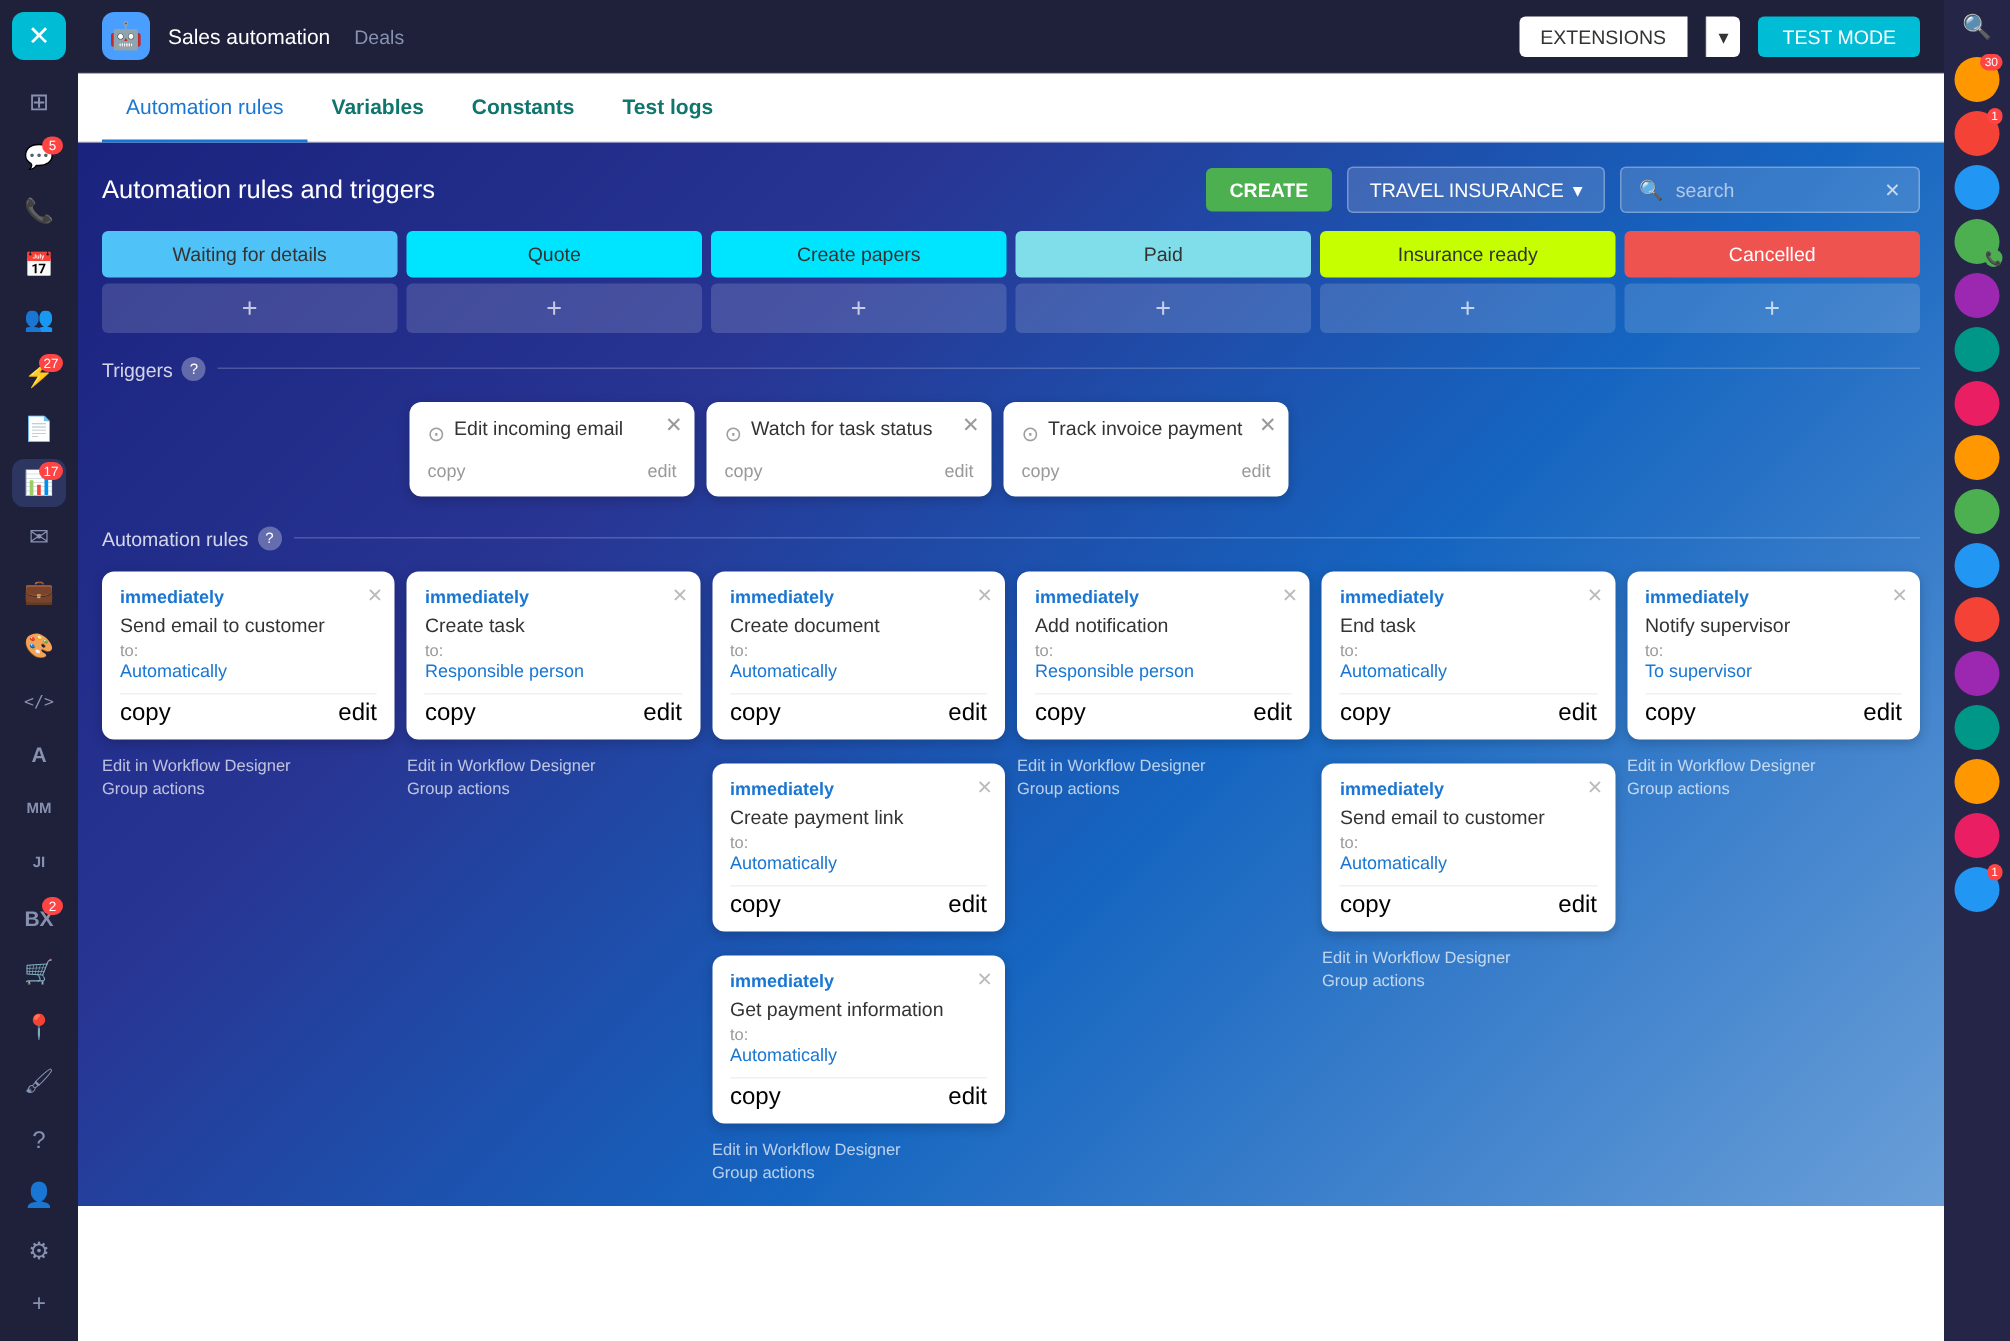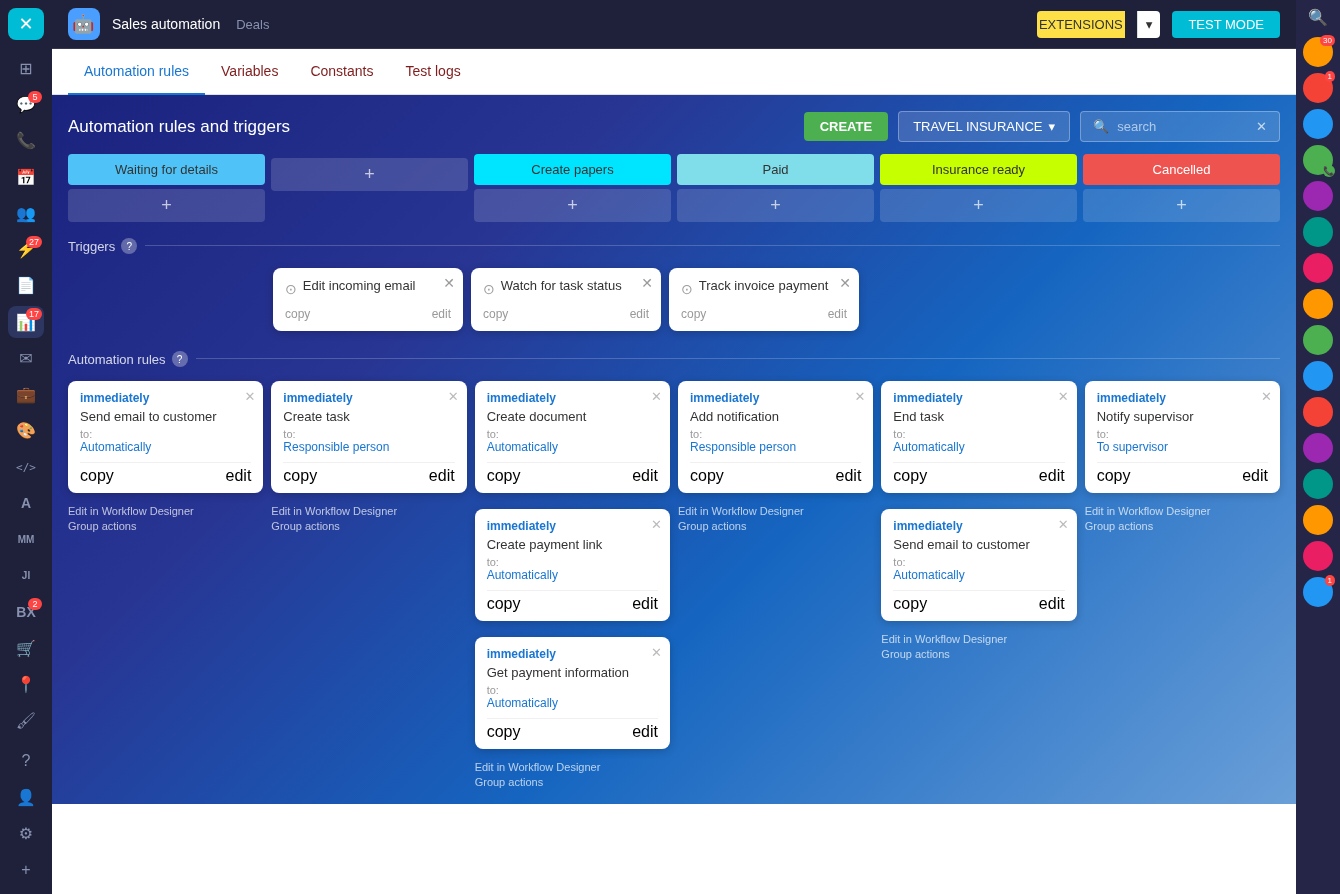--- a/index.html
+++ b/index.html
@@ -98,24 +98,24 @@
       font-size: 14px;
       font-weight: 500;
     }
     .header-subtitle {
       color: #8892b0;
       font-size: 13px;
       margin-left: 4px;
     }
     .header-spacer { flex: 1; }
     .btn-extensions {
-      background: #fde047;
+      background: #ffffff;
       color: #333;
       border: none;
-      padding: 6px 2px;
+      padding: 6px 14px;
       border-radius: 4px 0 0 4px;
       font-size: 13px;
       cursor: pointer;
       font-weight: 500;
     }
     .btn-extensions-arrow {
       background: #fff;
       color: #333;
       border: none;
       border-left: 1px solid #ddd;
@@ -145,24 +145,25 @@
     
     .tabs {
       display: flex;
       border-bottom: 1px solid #e0e0e0;
       padding: 0 16px;
       background: #fff;
     }
     .tab {
       padding: 14px 16px;
       font-size: 14px;
-      color: #7f1d1d;
+      color: #0f766e;
       cursor: pointer;
       border-bottom: 2px solid transparent;
       margin-bottom: -1px;
+      font-weight: bold;
     }
     .tab.active {
       color: #1976d2;
       border-bottom-color: #1976d2;
       font-weight: 500;
     }
     .page-title {
       color: #fff;
       font-size: 18px;
       font-weight: 500;
@@ -476,20 +477,21 @@
           <span style="color:rgba(255,255,255,0.7);cursor:pointer;">✕</span>
         </div>
       </div>
 
       <div class="pipeline-row">
         <div class="pipeline-col">
           <div class="pipeline-header waiting">Waiting for details</div>
           <div class="pipeline-add">+</div>
         </div>
         <div class="pipeline-col">
+          <div class="pipeline-header quote">Quote</div>
           <div class="pipeline-add">+</div>
         </div>
         <div class="pipeline-col">
           <div class="pipeline-header create-papers">Create papers</div>
           <div class="pipeline-add">+</div>
         </div>
         <div class="pipeline-col">
           <div class="pipeline-header paid">Paid</div>
           <div class="pipeline-add">+</div>
         </div>

